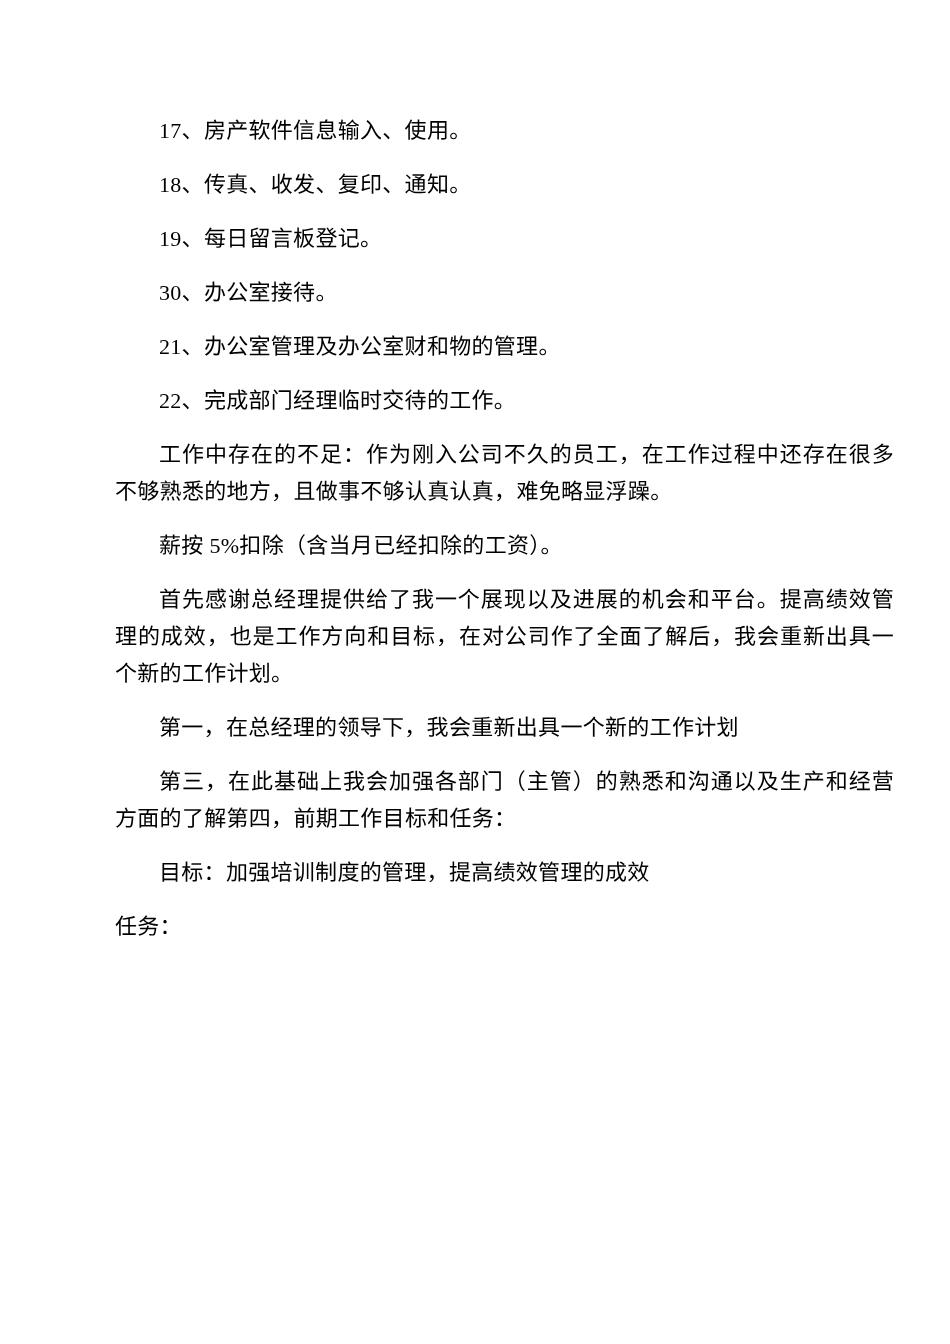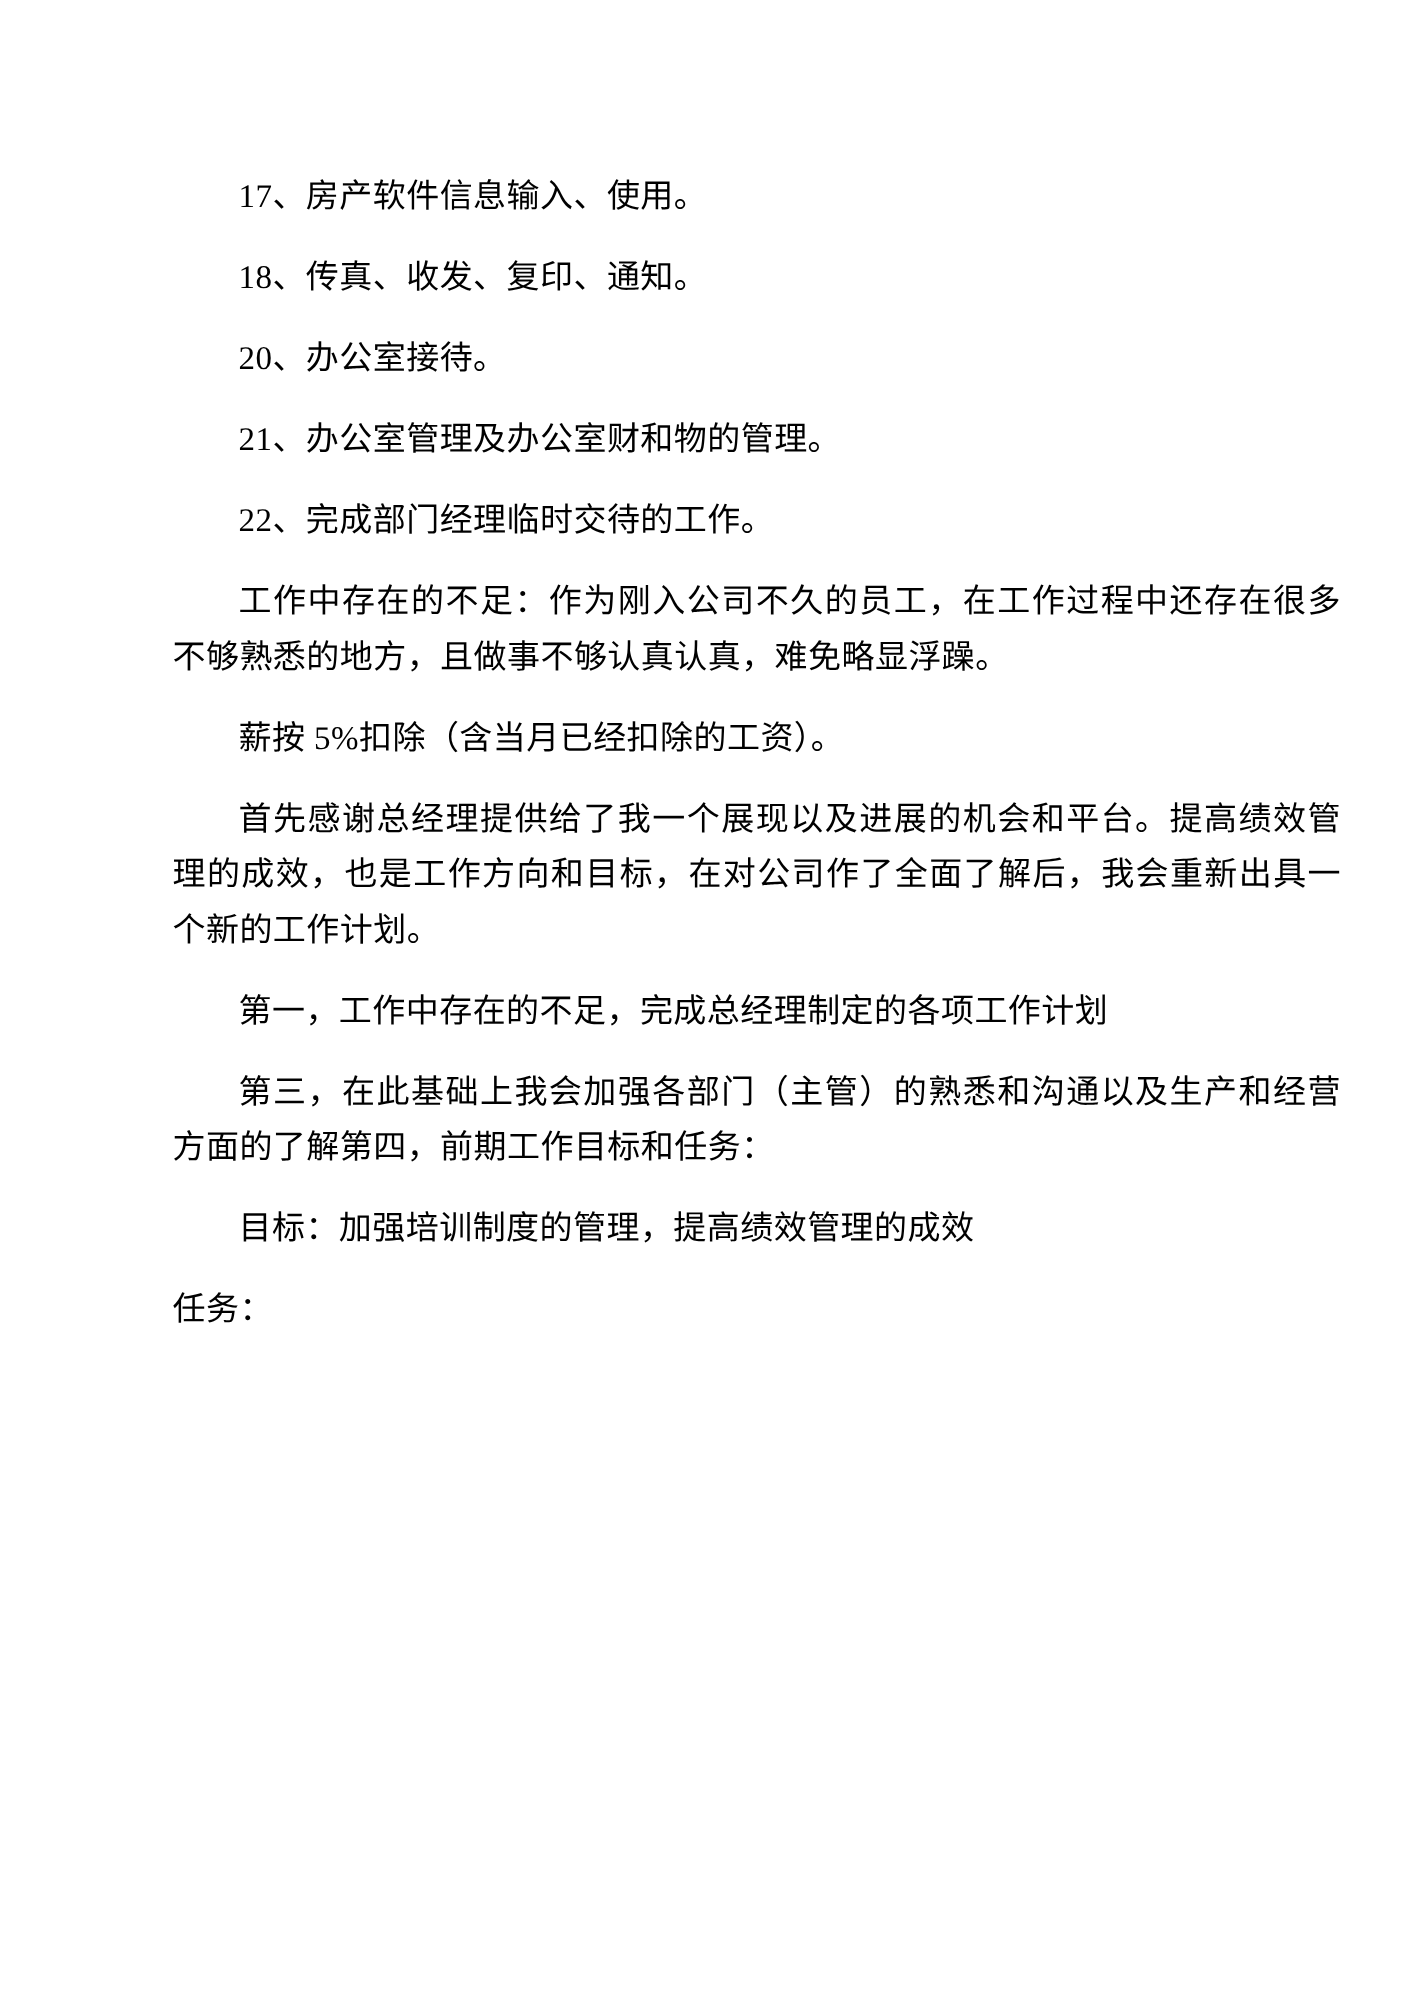--- a/index.html
+++ b/index.html
@@ -31,23 +31,24 @@
   .page p.indent {
     text-indent: 2em;
   }
 </style>
 </head>
 <body>
 
 <div class="page">
   <p class="indent">17、房产软件信息输入、使用。</p>
   <p class="indent">18、传真、收发、复印、通知。</p>
-  <p class="indent">20、办公室接待。</p>
+  <p class="indent">19、每日留言板登记。</p>
+  <p class="indent">30、办公室接待。</p>
   <p class="indent">21、办公室管理及办公室财和物的管理。</p>
   <p class="indent">22、完成部门经理临时交待的工作。</p>
   <p class="indent">工作中存在的不足：作为刚入公司不久的员工，在工作过程中还存在很多不够熟悉的地方，且做事不够认真认真，难免略显浮躁。</p>
   <p class="indent">薪按 5%扣除（含当月已经扣除的工资）。</p>
   <p class="indent">首先感谢总经理提供给了我一个展现以及进展的机会和平台。提高绩效管理的成效，也是工作方向和目标，在对公司作了全面了解后，我会重新出具一个新的工作计划。</p>
-  <p class="indent">第一，工作中存在的不足，完成总经理制定的各项工作计划</p>
+  <p class="indent">第一，在总经理的领导下，我会重新出具一个新的工作计划</p>
   <p class="indent">第三，在此基础上我会加强各部门（主管）的熟悉和沟通以及生产和经营方面的了解第四，前期工作目标和任务：</p>
   <p class="indent">目标：加强培训制度的管理，提高绩效管理的成效</p>
   <p>任务：</p>
 </div>
 
 </body></html>

